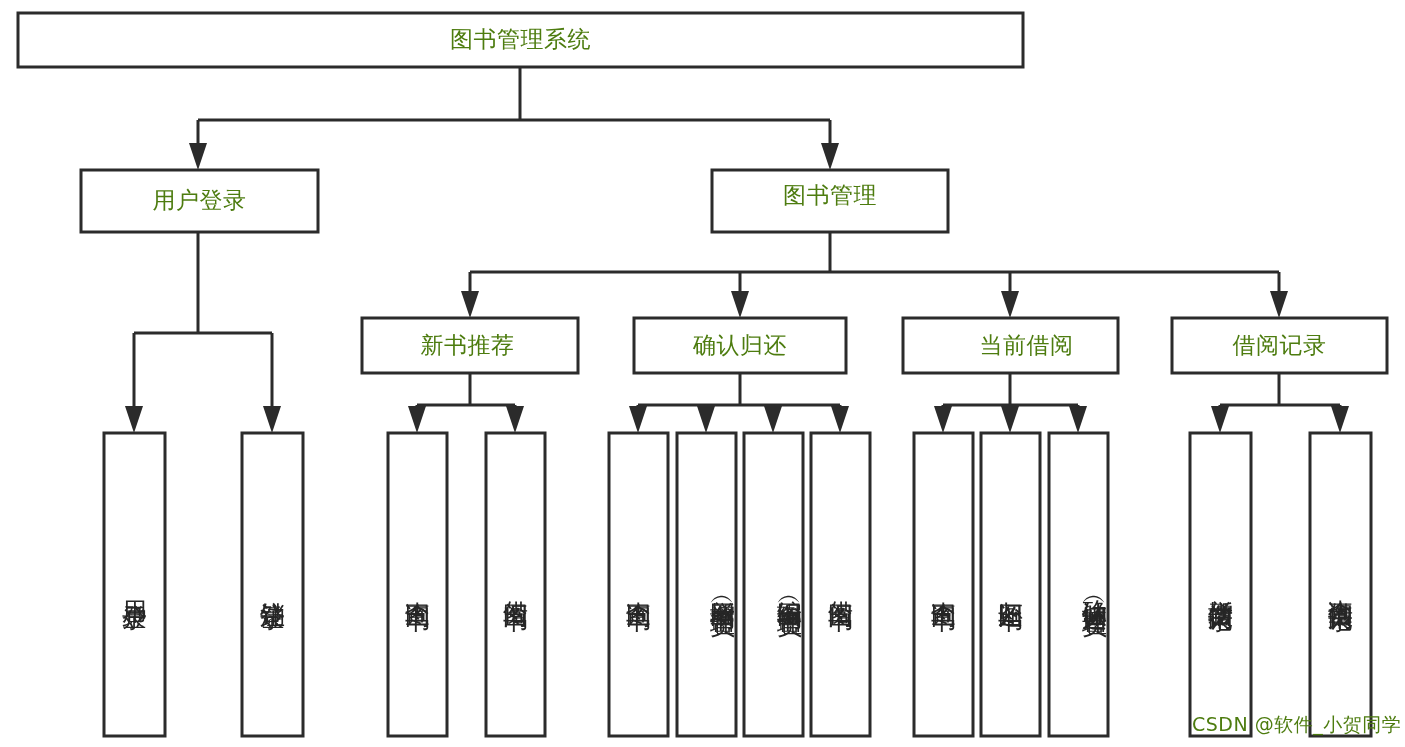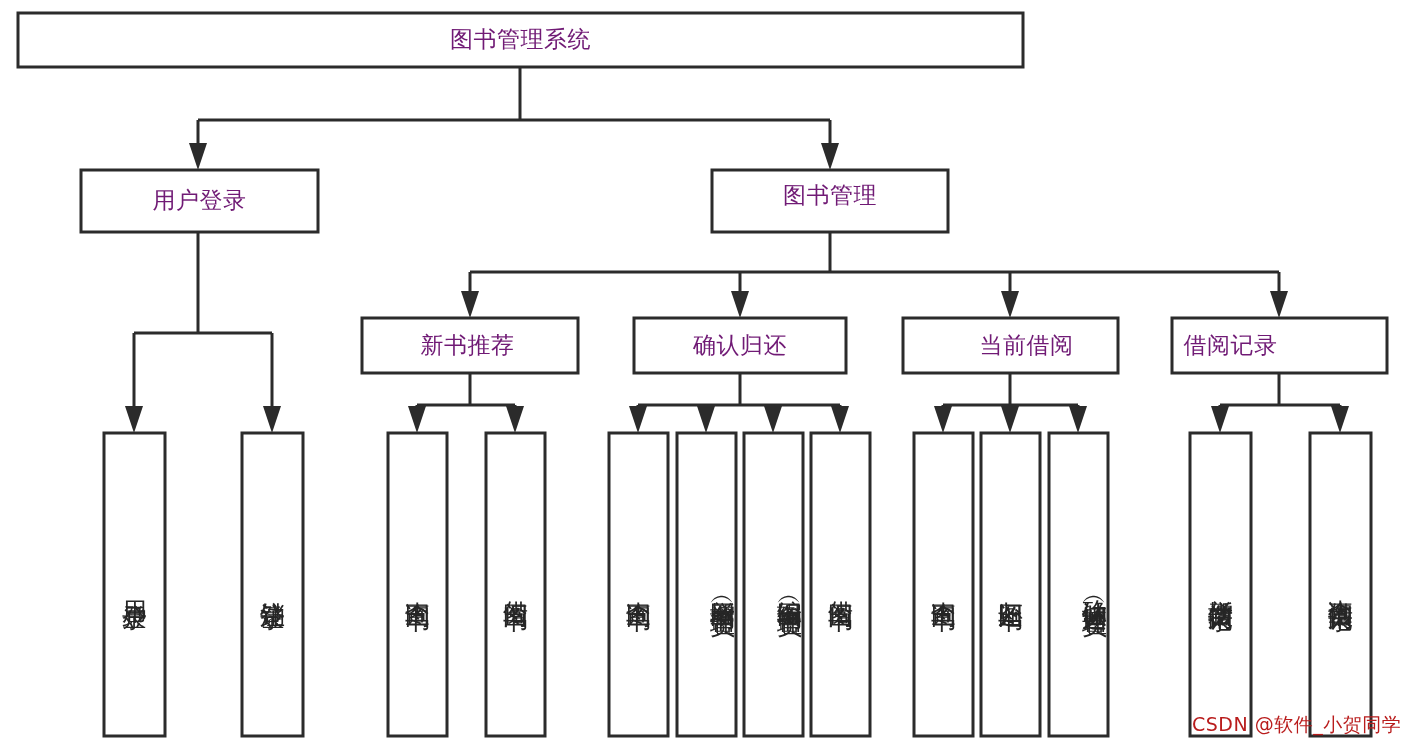--- a/index.html
+++ b/index.html
@@ -39,21 +39,21 @@
   }
   .arrow-head {
     fill: #2b2b2b;
     stroke: none;
   }
   .node-label-h {
     position: absolute;
     display: flex;
     align-items: center;
     justify-content: center;
-    color: #701a75;
+    color: #4d7c0f;
     font-size: 23px;
     line-height: 1.1;
     letter-spacing: 0.5px;
     white-space: nowrap;
     pointer-events: none;
   }
   .node-label-v {
     position: absolute;
     display: flex;
     align-items: flex-start;
@@ -68,21 +68,21 @@
     pointer-events: none;
   }
   .node-label-v.center-text {
     align-items: center;
   }
   .watermark {
     position: absolute;
     left: 1192px;
     top: 712px;
     font-size: 19px;
-    color: #b91c1c;
+    color: #4d7c0f;
     letter-spacing: 0.5px;
     white-space: nowrap;
     pointer-events: none;
   }
 </style>
 </head>
 <body>
 
 <div id="diagram-root">
 
@@ -177,21 +177,21 @@
   </svg>
 
   <div class="node-label-h" style="left:18px; top:13px; width:1005px; height:54px;">图书管理系统</div>
 
   <div class="node-label-h" style="left:81px; top:170px; width:237px; height:62px;">用户登录</div>
   <div class="node-label-h" style="left:712px; top:170px; width:236px; height:52px;">图书管理</div>
 
   <div class="node-label-h" style="left:362px; top:318px; width:211px; height:55px;">新书推荐</div>
   <div class="node-label-h" style="left:634px; top:318px; width:212px; height:55px;">确认归还</div>
   <div class="node-label-h" style="left:903px; top:318px; width:247px; height:55px;">当前借阅</div>
-  <div class="node-label-h" style="left:1104px; top:318px; width:215px; height:55px;padding-left:19px;">借阅记录</div>
+  <div class="node-label-h" style="left:1172px; top:318px; width:215px; height:55px;">借阅记录</div>
 
   <div class="node-label-v center-text" style="left:104px; top:433px; width:61px; height:303px;">用户登录</div>
   <div class="node-label-v center-text" style="left:242px; top:433px; width:61px; height:303px;">注销登录</div>
 
   <div class="node-label-v center-text" style="left:388px; top:433px; width:59px; height:303px;">查询图书</div>
   <div class="node-label-v center-text" style="left:486px; top:433px; width:59px; height:303px;">借阅图书</div>
 
   <div class="node-label-v center-text" style="left:609px; top:433px; width:59px; height:303px;">查询图书</div>
   <div class="node-label-v" style="left:677px; top:442px; width:59px; height:294px;">新增图书（管理员）</div>
   <div class="node-label-v" style="left:744px; top:442px; width:59px; height:294px;">编辑图书（管理员）</div>

